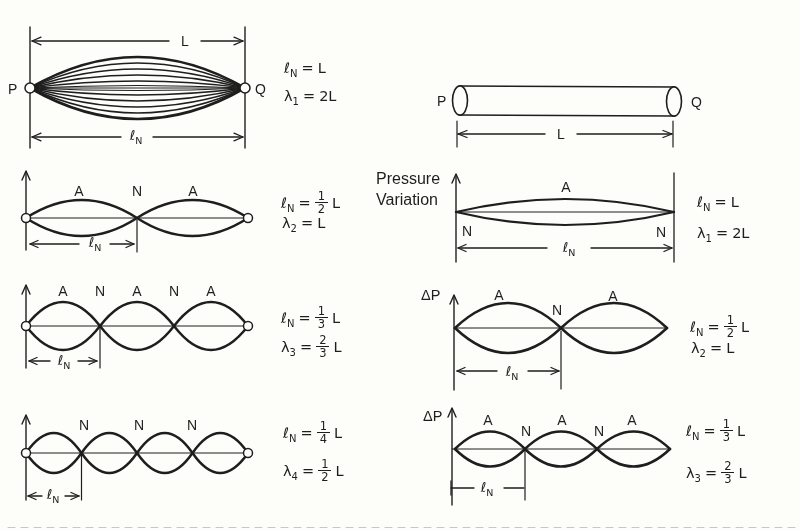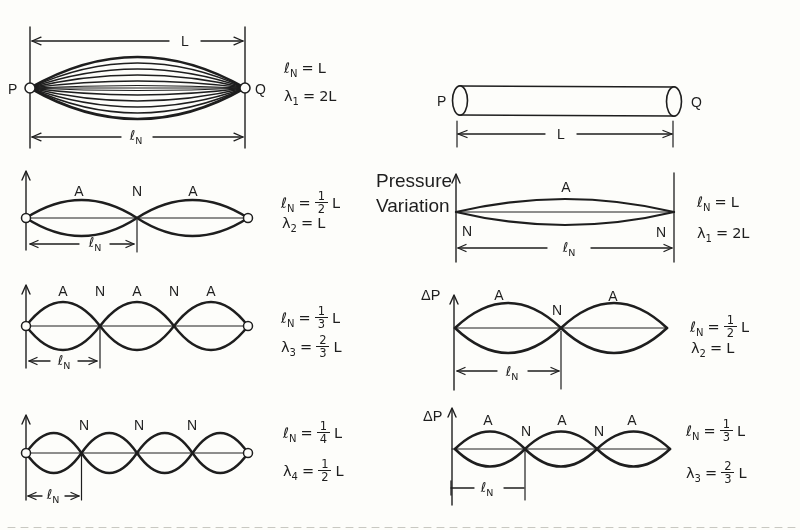--- a/index.html
+++ b/index.html
@@ -9,21 +9,21 @@
   .tx{position:absolute;font-size:14px;line-height:1.15;white-space:nowrap}
   .ctr{transform:translateX(-50%)}
   .dim{font-family:"DejaVu Sans",sans-serif;font-size:13.5px}
   sub{font-size:9.5px;line-height:0;vertical-align:-3.5px}
   .formula{position:absolute;display:flex;align-items:center;gap:4px;
            font-family:"DejaVu Sans",sans-serif;font-size:14.5px;white-space:nowrap}
   .formula sub{font-size:10px;vertical-align:-4px}
   .term{display:inline-block}
   .frac{display:inline-flex;flex-direction:column;align-items:center;line-height:1.08;font-size:11.5px}
   .frac .num{border-bottom:1.4px solid currentColor;padding:0 3px}
-  .pv{position:absolute;font-size:19px;line-height:1.3;white-space:normal}
+  .pv{position:absolute;font-size:16px;line-height:1.3;white-space:normal}
 </style>
 </head>
 <body>
 
 <div id="stage">
 
 <svg id="art" width="800" height="530" viewBox="0 0 800 530">
   <g stroke="currentColor" fill="none" stroke-linecap="round" stroke-linejoin="round">
 
     <g>

